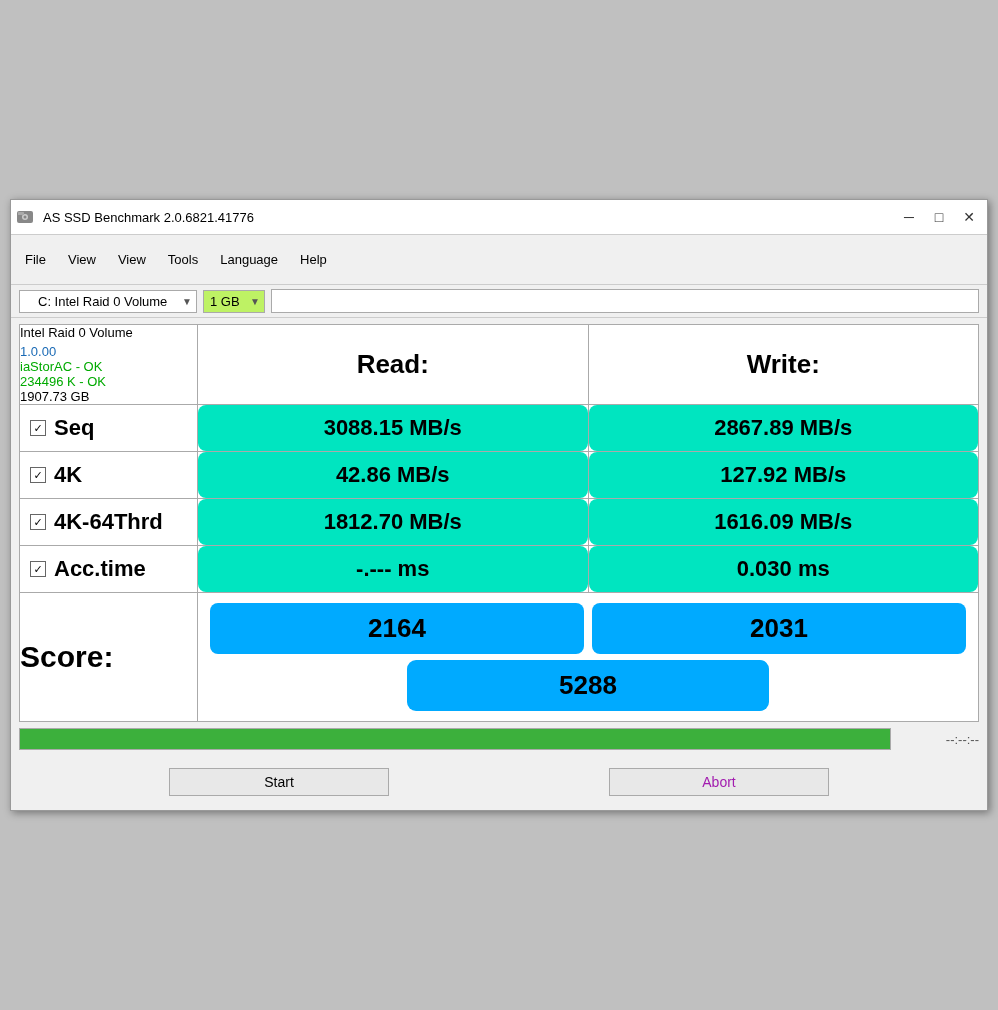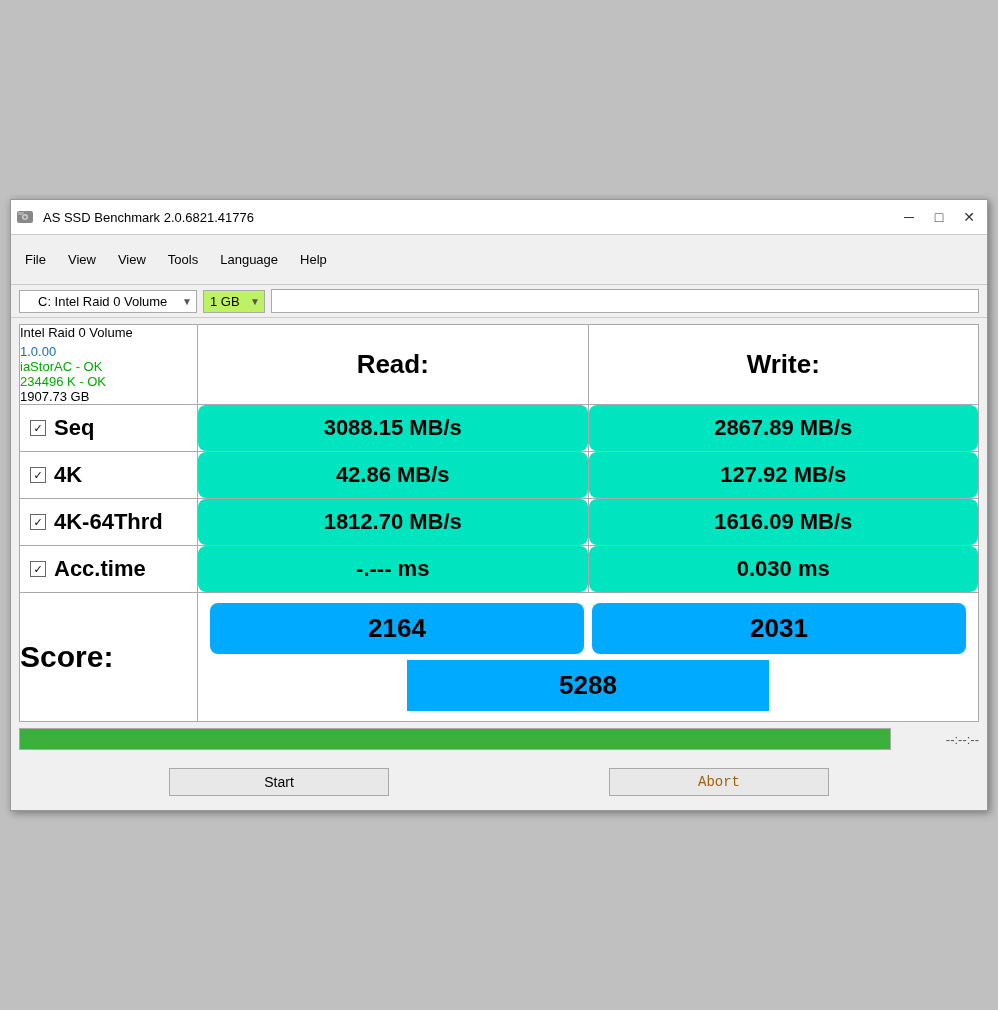--- a/index.html
+++ b/index.html
@@ -255,21 +255,21 @@
       color: #000;
       text-align: center;
       flex: 1;
     }
     .score-total-wrapper {
       display: flex;
       justify-content: center;
     }
     .score-total-badge {
       background: #00aaff;
-      border-radius: 0;
+      border-radius: 9px;
       padding: 10px 0;
       font-size: 26px;
       font-weight: bold;
       color: #000;
       text-align: center;
       width: 48%;
     }
 
     
     .progress-area {
@@ -309,21 +309,21 @@
     .btn {
       width: 220px;
       height: 28px;
       background: #e8e8e8;
       border: 1px solid #aaa;
       font-size: 14px;
       cursor: pointer;
       color: #000;
     }
     .btn:disabled { color: #aaa; cursor: default; }
-    .btn.abort { color: #a16207; font-family: Liberation Mono, monospace; }
+    .btn.abort { color: #a21caf; }
 
     .row-label-td {
       padding: 0;
     }
     .row-label-inner {
       display: flex;
       align-items: center;
       gap: 8px;
       padding: 8px 10px;
     }

